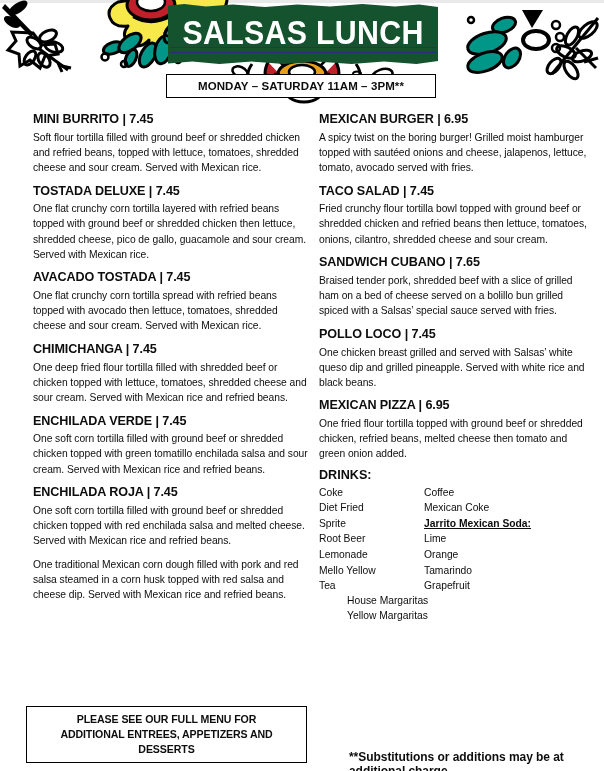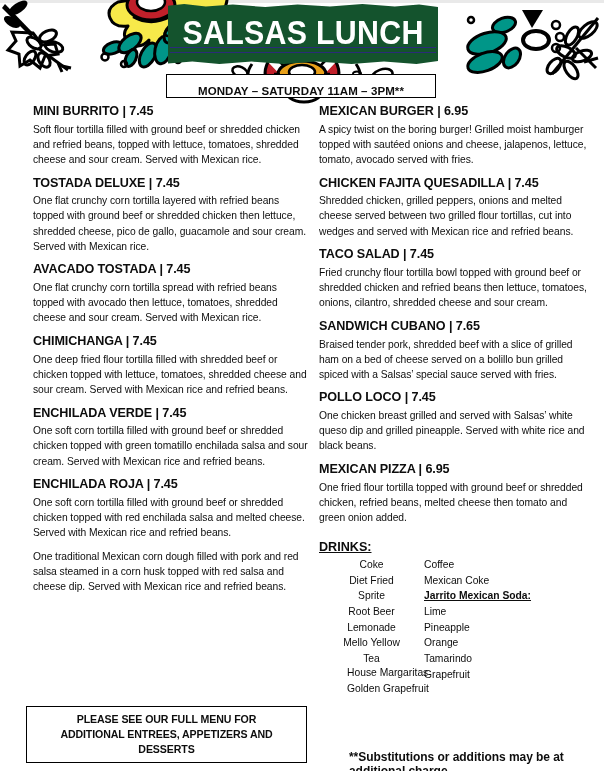--- a/index.html
+++ b/index.html
@@ -77,35 +77,35 @@
   #hours-box {
     position: absolute;
     left: 166px;
     top: 74px;
     width: 268px;
     height: 22px;
     border: 1.5px solid #000000;
     background: #ffffff;
     z-index: 6;
     display: flex;
-    align-items: flex-end;
+    align-items: center;
     justify-content: center;
   }
   #hours-text {
     font-size: 11.5px;
     font-weight: 700;
     letter-spacing: 0.1px;
     white-space: nowrap;
   }
 
   
   #columns {
     position: absolute;
     left: 0;
-    top: 104px;
+    top: 112px;
     width: 604px;
     height: 659px;
   }
   .column {
     position: absolute;
     top: 0;
   }
   #col-left  { left: 33px;  width: 276px; }
   #col-right { left: 319px; width: 272px; }
 
@@ -143,34 +143,33 @@
     font-size: 10.6px;
     font-weight: 700;
     line-height: 1.42;
     letter-spacing: -0.1px;
   }
 
   
   #drinks-head {
     font-size: 12.6px;
     font-weight: 700;
-    text-decoration: underline;
     text-underline-offset: 1px;
-    margin-top: 15px;
+    margin-top: 6px;
     margin-bottom: 3px;
   }
   #drinks-cols {
     position: relative;
     display: block;
   }
   .drink-col {
     position: absolute;
     top: 0;
   }
-  #drinks-col-a { left: 0px;  width: 105px; text-align: center; }
+  #drinks-col-a { left: 0px;  width: 105px; }
   #drinks-col-b { left: 105px; width: 160px; }
   .drink-line {
     font-size: 10.3px;
     line-height: 1.52;
     white-space: nowrap;
   }
   .drink-line.sub-head {
     font-weight: 700;
     text-decoration: underline;
     text-underline-offset: 1px;
@@ -315,24 +314,20 @@
     </div>
     <div class="menu-item">
       <div class="item-desc">One traditional Mexican corn dough filled with pork and red salsa steamed in a corn husk topped with red salsa and cheese dip.  Served with Mexican rice and refried beans.</div>
     </div>
   </div>
 
   <div class="column" id="col-right">
     <div class="menu-item">
       <div class="item-head">MEXICAN BURGER | 6.95</div>
       <div class="item-desc">A spicy twist on the boring burger! Grilled moist hamburger topped with sautéed onions and cheese, jalapenos, lettuce, tomato, avocado served with fries.</div>
-    </div>
-    <div class="menu-item">
-      <div class="item-head">CHICKEN FAJITA QUESADILLA | 7.45</div>
-      <div class="item-desc">Shredded chicken, grilled peppers, onions and melted cheese served between two grilled flour tortillas, cut into wedges and served with Mexican rice and refried beans.</div>
     </div>
     <div class="menu-item">
       <div class="item-head">TACO SALAD | 7.45</div>
       <div class="item-desc">Fried crunchy flour tortilla bowl topped with ground beef or shredded chicken and refried beans then lettuce, tomatoes, onions, cilantro, shredded cheese and sour cream.</div>
     </div>
     <div class="menu-item">
       <div class="item-head">SANDWICH CUBANO | 7.65</div>
       <div class="item-desc">Braised tender pork, shredded beef with a slice of grilled ham on a bed of cheese served on a bolillo bun grilled spiced with a Salsas’ special sauce served with fries.</div>
     </div>
     <div class="menu-item">
@@ -354,29 +349,28 @@
           <div class="drink-line">Root Beer</div>
           <div class="drink-line">Lemonade</div>
           <div class="drink-line">Mello Yellow</div>
           <div class="drink-line">Tea</div>
         </div>
         <div class="drink-col" id="drinks-col-b">
           <div class="drink-line">Coffee</div>
           <div class="drink-line">Mexican Coke</div>
           <div class="drink-line sub-head">Jarrito Mexican Soda:</div>
           <div class="drink-line">Lime</div>
-          <div class="drink-line">Pineapple</div>
           <div class="drink-line">Orange</div>
           <div class="drink-line">Tamarindo</div>
           <div class="drink-line">Grapefruit</div>
         </div>
         <div id="drinks-spacer"></div>
       </div>
       <div class="margarita-line">House Margaritas</div>
-      <div class="margarita-line">Golden Grapefruit</div>
+      <div class="margarita-line">Yellow Margaritas</div>
     </div>
   </div>
 </div>
 
 <div id="notice-box">
   <div class="notice-line">PLEASE SEE OUR FULL MENU FOR</div>
   <div class="notice-line">ADDITIONAL ENTREES, APPETIZERS AND</div>
   <div class="notice-line">DESSERTS</div>
 </div>
 

